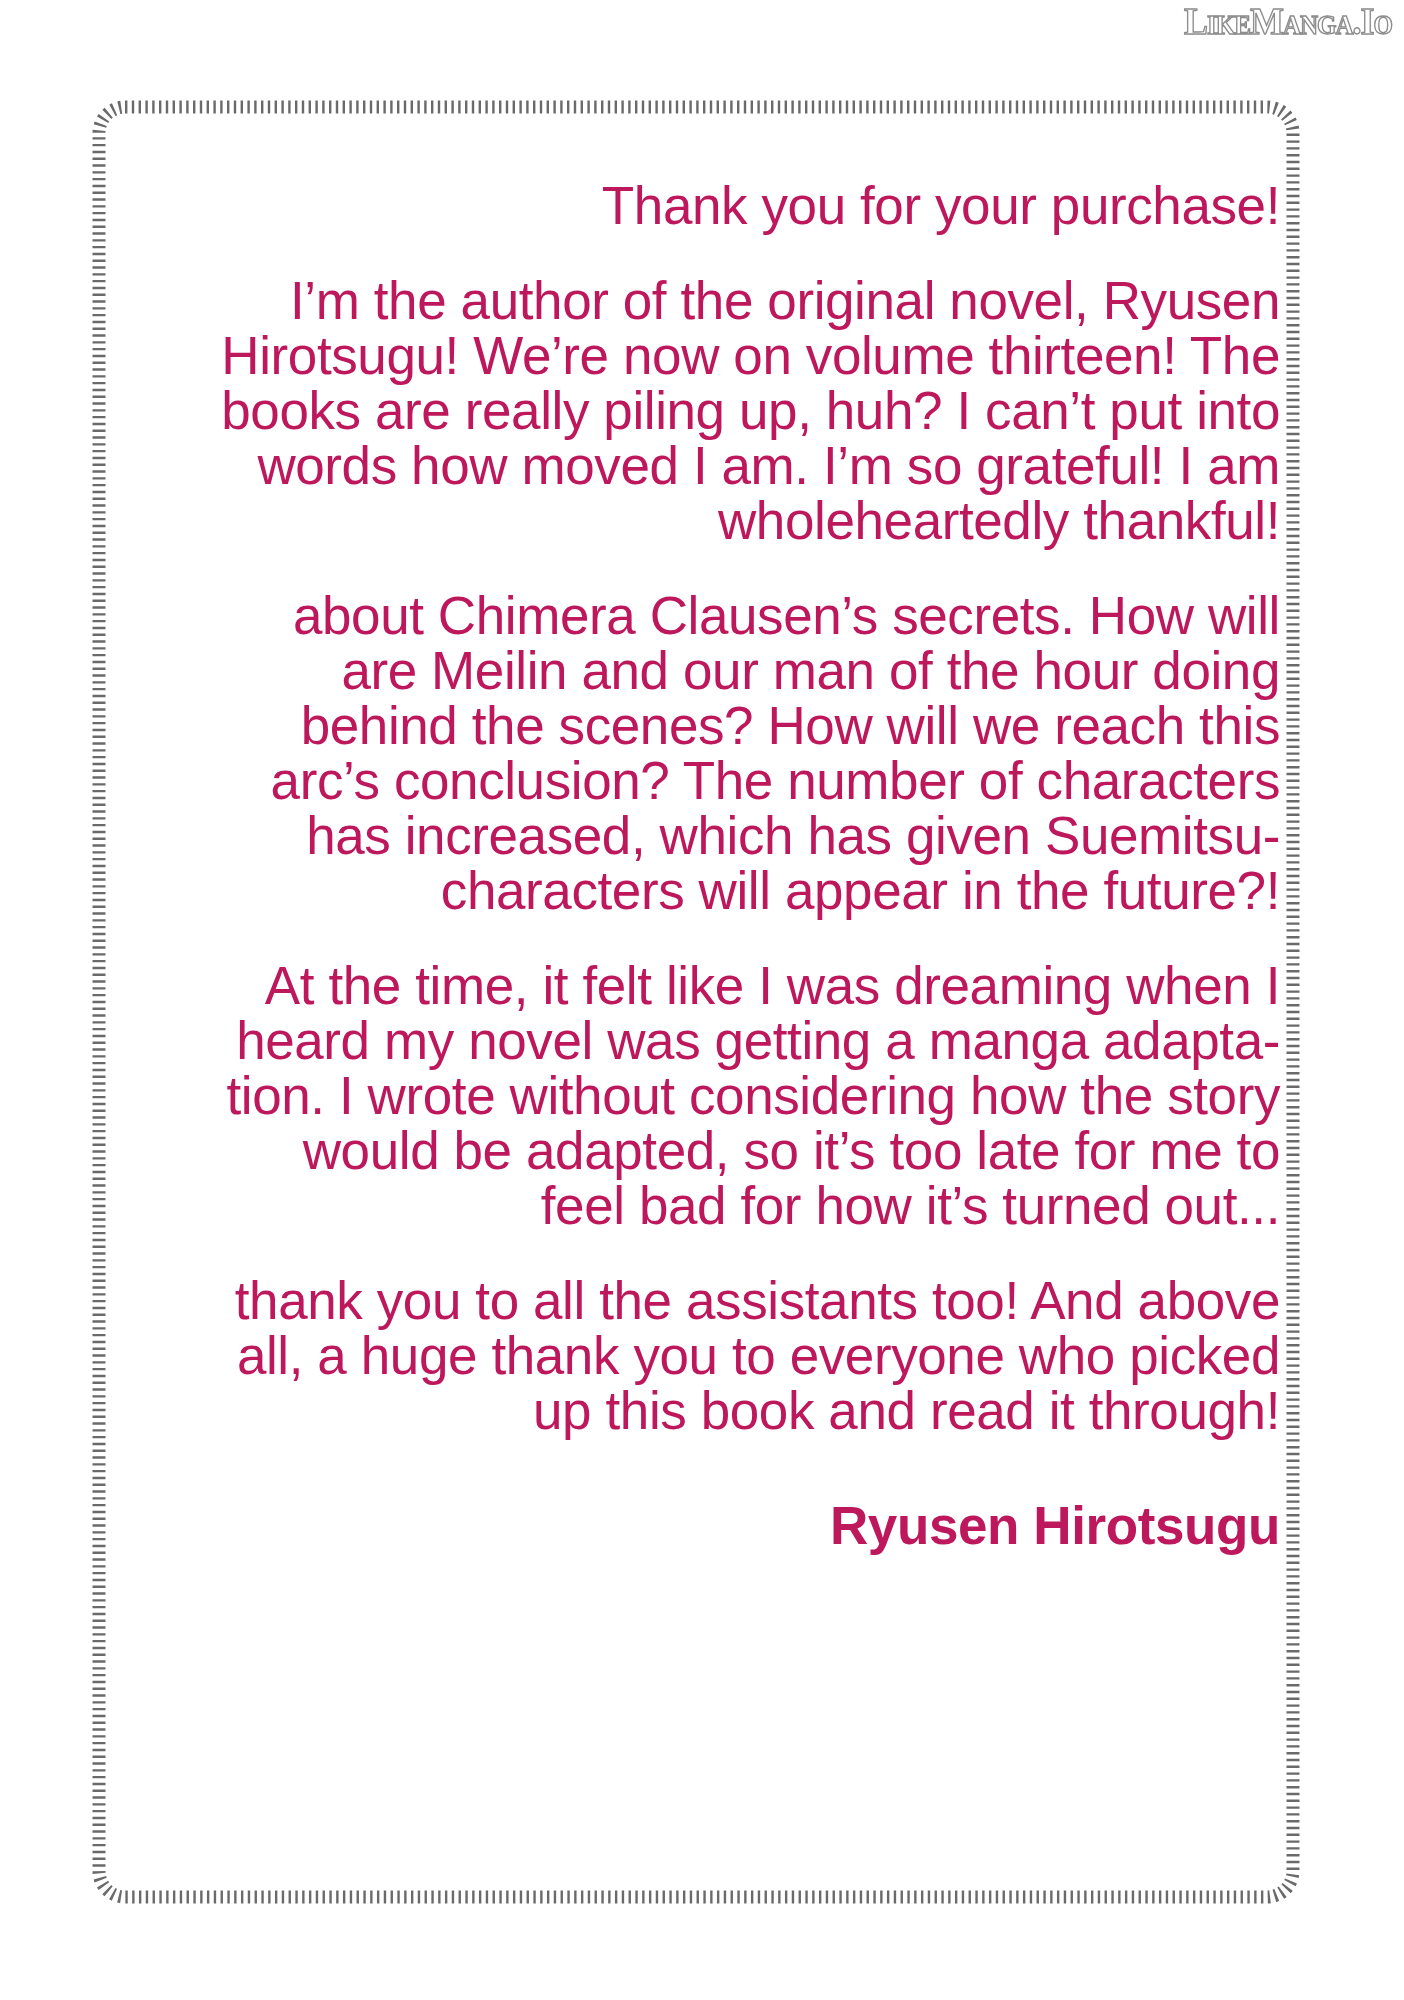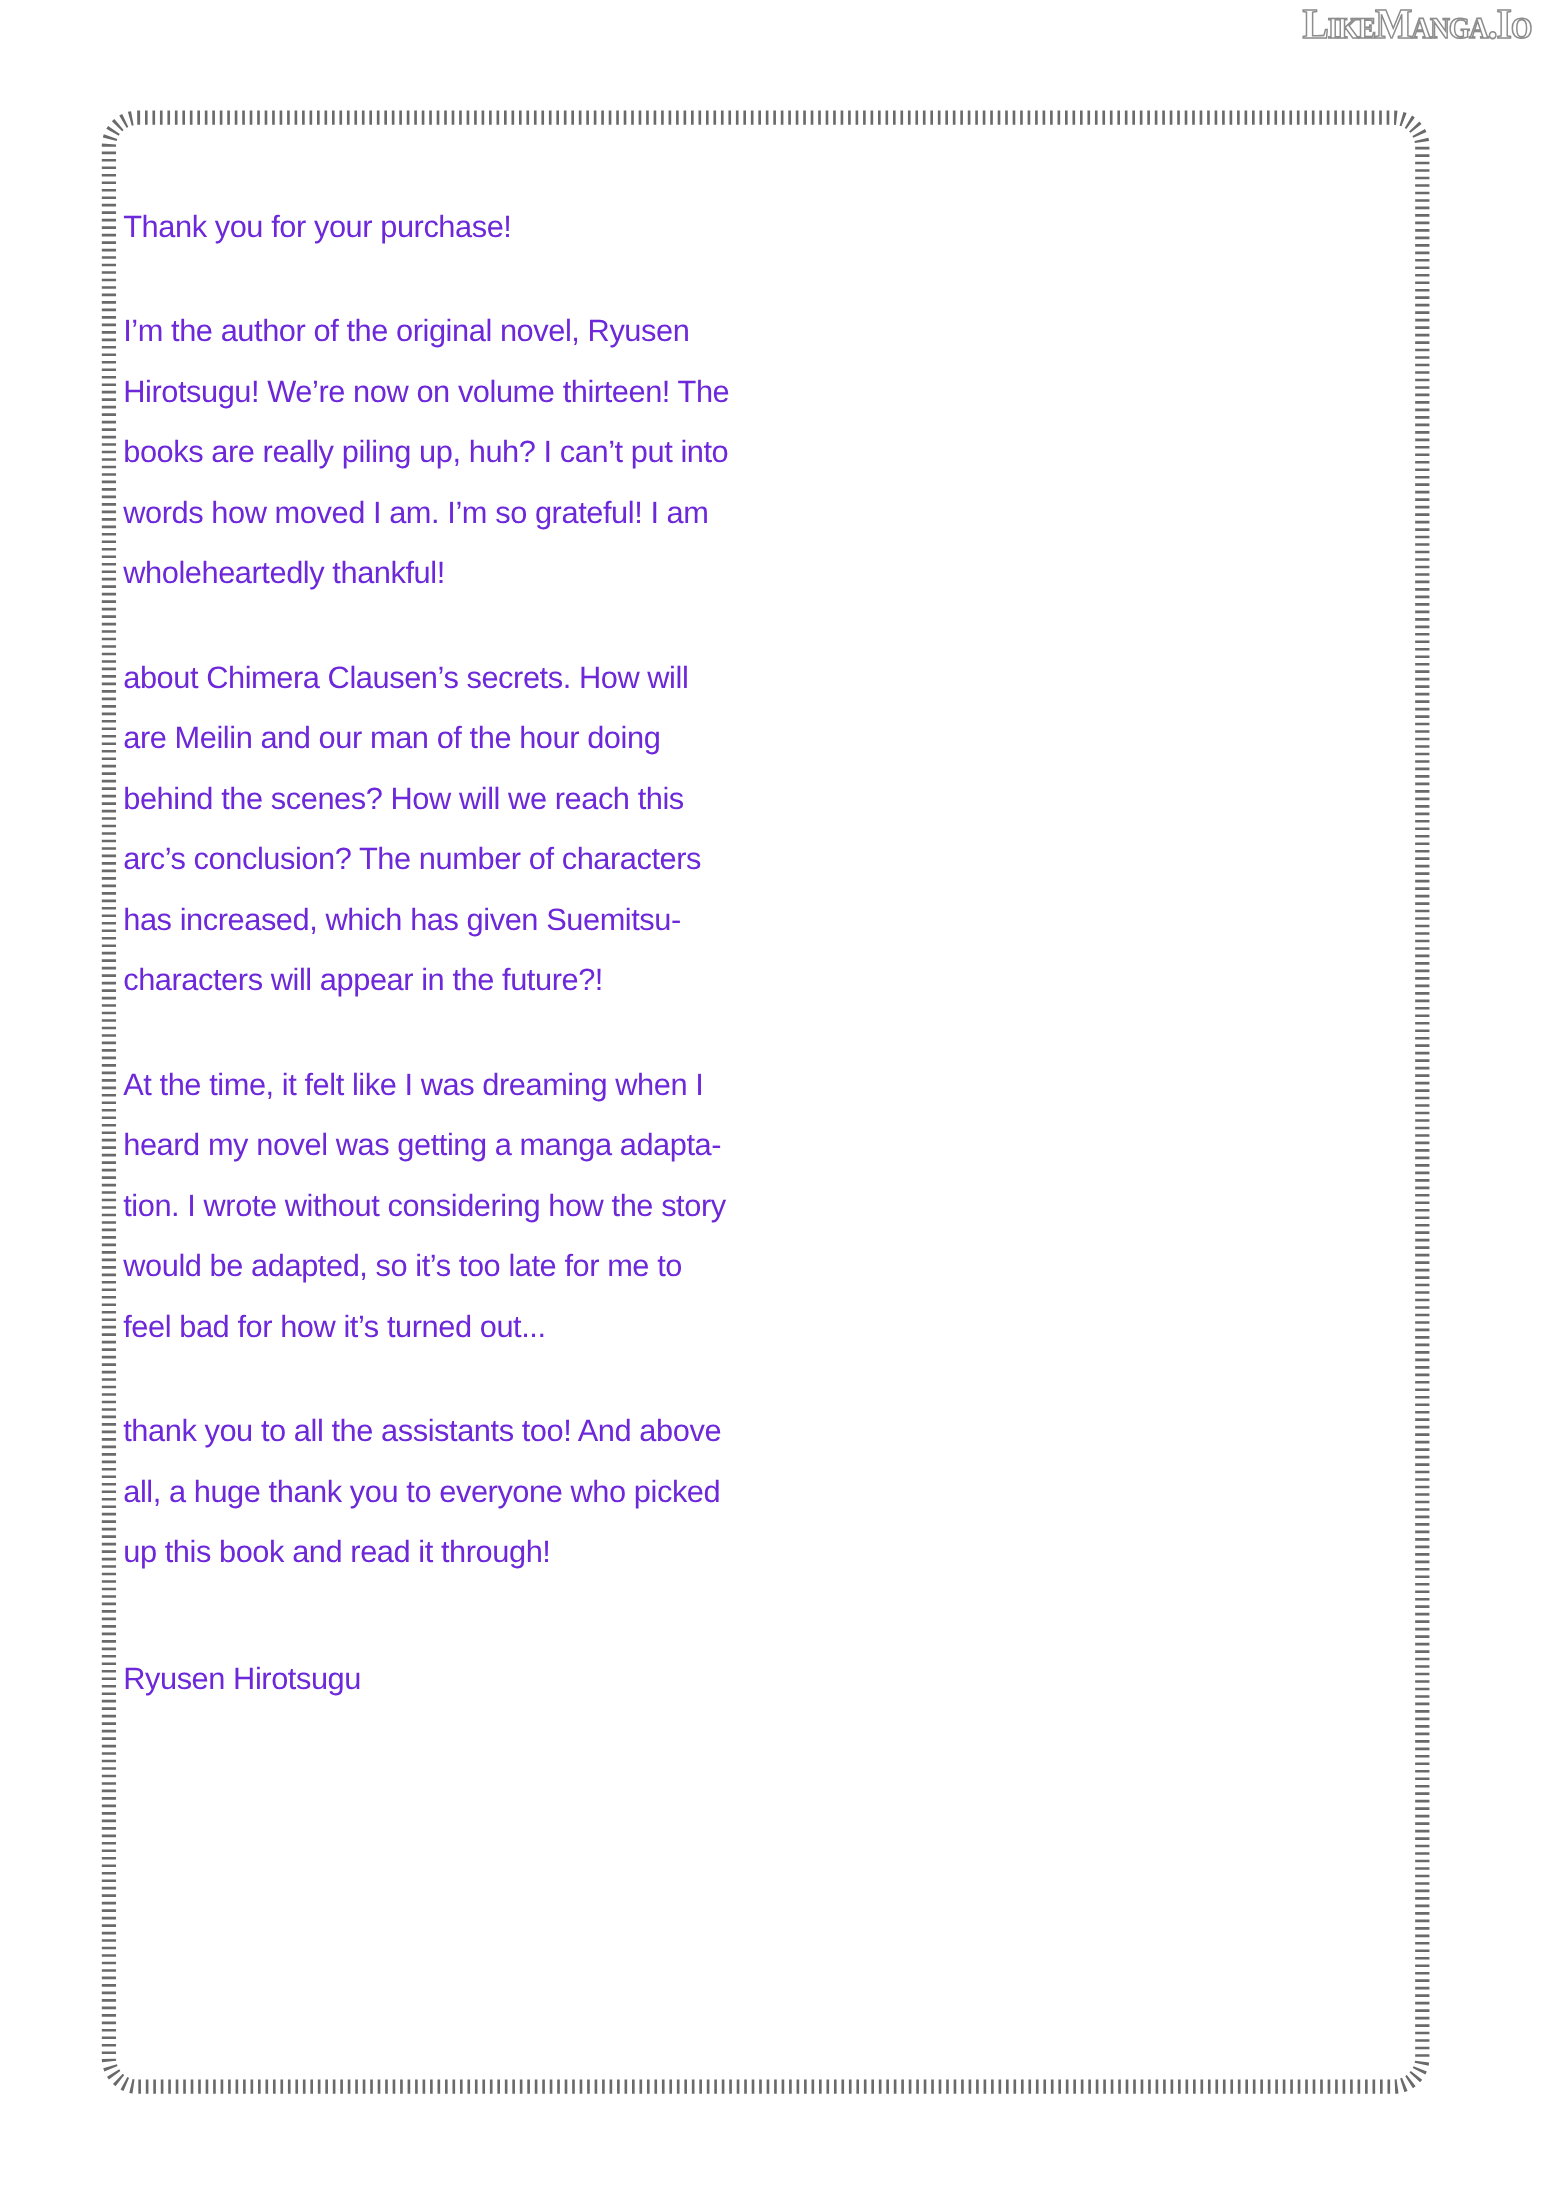--- a/index.html
+++ b/index.html
@@ -44,31 +44,31 @@
     height: 1804px;
   }
   .page-frame svg { display: block; }
 
   
   .text-area {
     position: absolute;
     left: 112px;
     top: 178px;
     width: 1168px;
-    text-align: left;
-    color: #6d28d9;
-    font-size: 28px;
+    text-align: right;
+    color: #be185d;
+    font-size: 53px;
     line-height: 55px;
     letter-spacing: -0.4px;
   }
   .para + .para { margin-top: 40px; }
   .line { white-space: nowrap; }
   .signature {
     margin-top: 60px;
-    font-weight: normal;
+    font-weight: bold;
     white-space: nowrap;
   }
 </style>
 </head>
 <body>
 
 <div class="site-logo">LikeManga.Io</div>
 
 <div class="page-frame">
   <svg width="1208" height="1804" viewBox="0 0 1208 1804">

